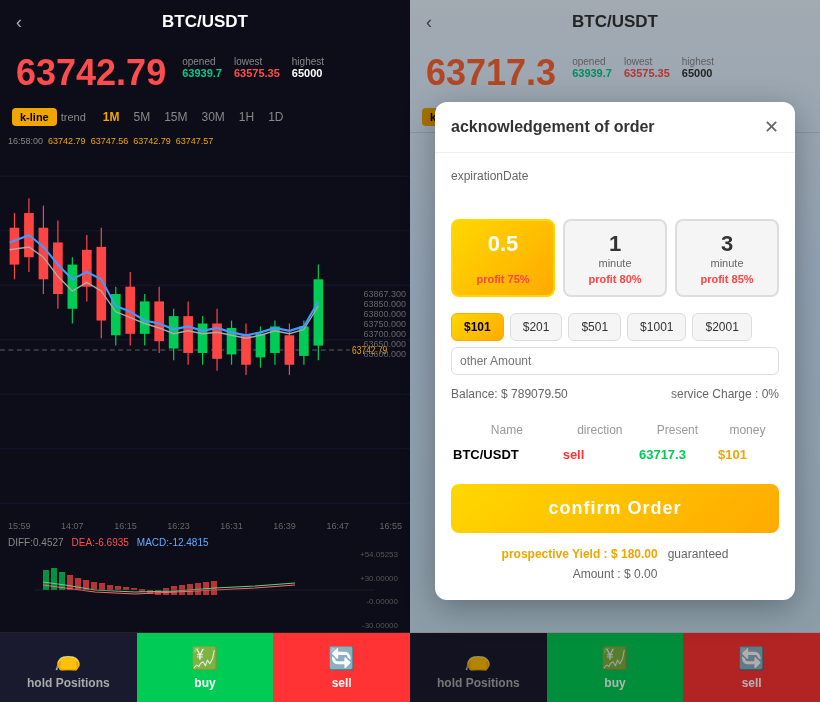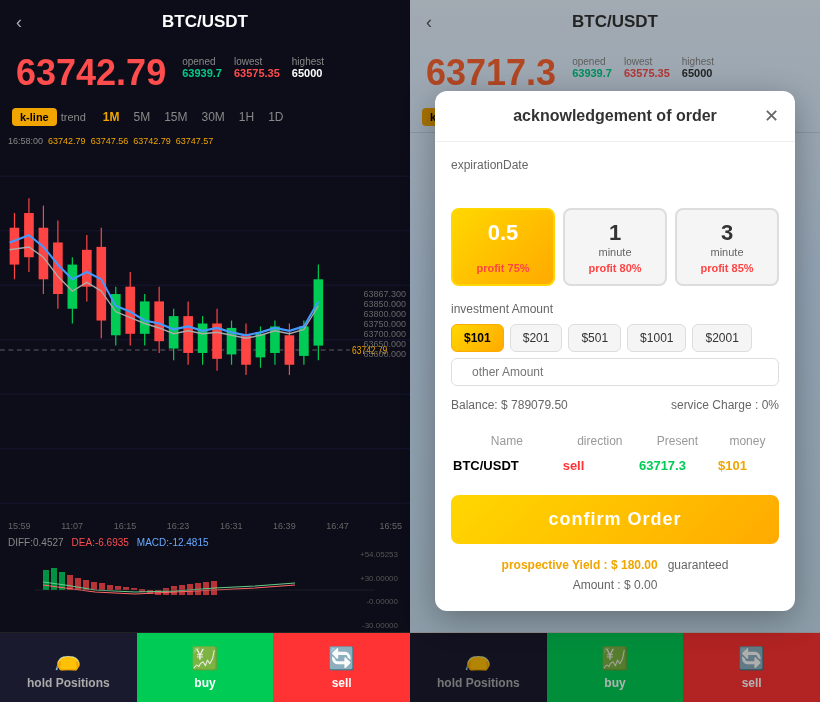--- a/index.html
+++ b/index.html
@@ -274,21 +274,21 @@
       max-height: 560px;
       overflow-y: auto;
       padding: 0;
       position: relative;
       box-shadow: 0 8px 32px rgba(0,0,0,0.3);
     }
 
     .modal-header {
       display: flex;
       align-items: center;
-      justify-content: center;
+      justify-content: flex-start;
       padding: 16px;
       border-bottom: 1px solid #eee;
       position: relative;
     }
     .modal-title {
       color: #333;
       font-size: 16px;
       font-weight: 600;
     }
     .modal-close {
@@ -377,21 +377,21 @@
     }
     .amount-btn.active {
       background: linear-gradient(135deg, #ffd700, #ffaa00);
       border-color: #ffaa00;
       color: #000;
       font-weight: 700;
     }
     .amount-input {
       flex: 1;
       min-width: 80px;
-      padding: 6px 20px;
+      padding: 6px 8px;
       border: 1px solid #ddd;
       border-radius: 6px;
       font-size: 12px;
       color: #999;
     }
 
     .balance-row {
       display: flex;
       justify-content: space-between;
       margin-bottom: 16px;
@@ -588,21 +588,21 @@
       <span class="price-label">63800.000</span>
       <span class="price-label">63750.000</span>
       <span class="price-label">63700.000</span>
       <span class="price-label">63650.000</span>
       <span class="price-label">63600.000</span>
     </div>
   </div>
 
   <div class="time-labels">
     <span>15:59</span>
-    <span>11:07</span>
+    <span>14:07</span>
     <span>16:15</span>
     <span>16:23</span>
     <span>16:31</span>
     <span>16:39</span>
     <span>16:47</span>
     <span>16:55</span>
   </div>
 
   <div class="macd-section">
     <div class="macd-values">
@@ -725,21 +725,20 @@
             <div class="exp-profit">profit 80%</div>
           </div>
           <div class="exp-card inactive">
             <div class="exp-value">3</div>
             <div class="exp-unit">minute</div>
             <div class="exp-profit">profit 85%</div>
           </div>
         </div>
 
         
-        <div class="investment-label">investment Amount</div>
         <div class="amount-options">
           <button class="amount-btn active">$101</button>
           <button class="amount-btn">$201</button>
           <button class="amount-btn">$501</button>
           <button class="amount-btn">$1001</button>
           <button class="amount-btn">$2001</button>
           <input class="amount-input" type="text" placeholder="other Amount" style="">
         </div>
 
         

